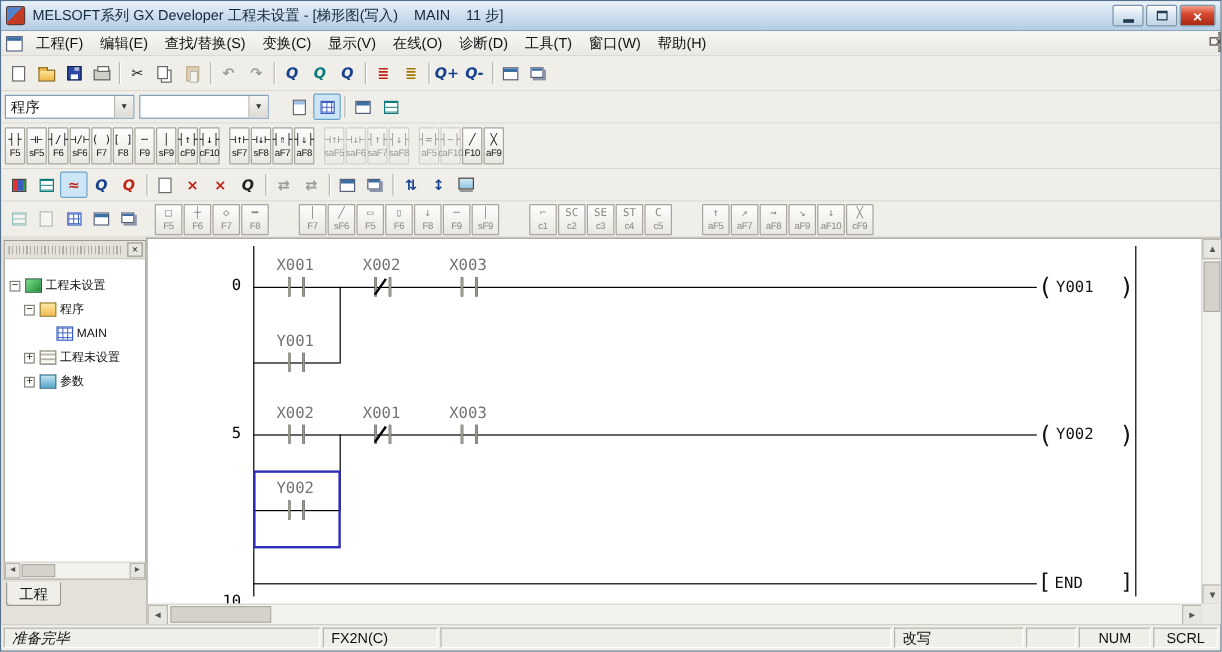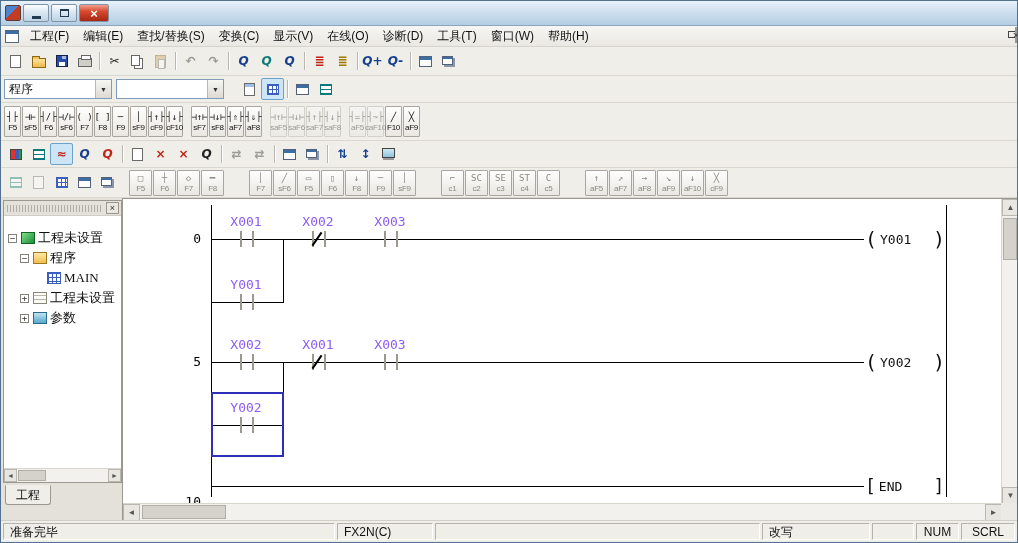--- a/index.html
+++ b/index.html
@@ -103,36 +103,36 @@
   .texp{width:9px;height:9px;flex:none;border:1px solid #848278;background:#fff;font:9px/7px "DejaVu Sans Mono",monospace;
         text-align:center;color:#333;margin-right:2px;}
   .texp:empty{visibility:hidden;}
   .tico{width:14px;height:12px;flex:none;margin:0 3px 0 2px;border:1px solid #555;}
   .ic-proj{background:linear-gradient(135deg,#7ee08a,#1d8a36);border-color:#14632a;}
   .ic-prog{background:linear-gradient(#ffe9a8,#f2bc4e);border-color:#9a7a1e;}
   .ic-ladder{background:#fff;border-color:#3a5fc0;background-image:linear-gradient(#3a5fc0 1px,transparent 1px),linear-gradient(90deg,#3a5fc0 1px,transparent 1px);background-size:4px 4px;}
   .ic-comment{background:#fdfdf8;border-color:#8a8878;background-image:linear-gradient(transparent 2px,#b8b6a8 2px,#b8b6a8 3px,transparent 3px);background-size:100% 4px;}
   .ic-param{background:linear-gradient(#bfe2f0,#5aa8cc);border-color:#2a6a8a;}
   .ic-mem{background:#ececec;border-color:#777;box-shadow:2px 2px 0 -1px #fff,2px 2px 0 0 #999;}
-  .tlab{font-size:13px;overflow:hidden;font-family:Liberation Serif, serif;}
+  .tlab{font-size:10px;overflow:hidden;}
   .psb{position:absolute;left:0;right:0;bottom:0;height:14px;background:#f2f1ed;border-top:1px solid #d8d6ce;display:flex;align-items:center;}
   .pa{width:13px;height:13px;flex:none;background:#e8e6e0;border:1px solid #b9b7ae;display:flex;align-items:center;justify-content:center;font-size:7px;color:#555;}
   .ptrack{flex:1;position:relative;height:13px;}
   .pthumb{position:absolute;left:1px;top:1px;width:28px;height:11px;background:#d4d2ca;border:1px solid #b0aea4;}
   .ptab{position:absolute;left:4px;top:287px;width:46px;height:20px;background:#efeee8;border:1px solid #9a988e;border-top-color:#efeee8;
         border-radius:0 0 3px 3px;font-size:12px;display:flex;align-items:center;justify-content:center;}
   
   .editor{position:absolute;left:121px;top:0;width:896px;height:322px;background:#fff;border-left:1px solid #9a988e;border-top:1px solid #9a988e;}
   .canvas{position:absolute;left:0;top:0;width:879px;height:305px;overflow:hidden;}
   .hl{position:absolute;height:1px;background:#000;}
   .vl{position:absolute;width:1px;background:#000;}
   .rnum{position:absolute;left:40px;width:38px;height:16px;line-height:16px;text-align:right;
         font:13px "DejaVu Sans Mono",monospace;color:#000;}
   .contact{position:absolute;width:48px;text-align:center;}
-  .clab{height:16px;line-height:16px;font:13px "DejaVu Sans Mono",monospace;color:#8b5cf6;}
+  .clab{height:16px;line-height:16px;font:13px "DejaVu Sans Mono",monospace;color:#737373;}
   .cbars{position:relative;height:18px;}
   .cb{position:absolute;top:1px;width:2px;height:16px;background:#000;}
   .cb.l{left:17px;}  .cb.r{left:29px;}
   .sl{position:absolute;left:22px;top:1px;width:2px;height:16px;background:#000;transform:rotate(35deg);}
   .coil{position:absolute;display:flex;align-items:center;height:22px;}
   .par{font:20px/22px "DejaVu Sans Mono",monospace;background:#fff;padding:0 1px;}
   .coil-lab{font:13px "DejaVu Sans Mono",monospace;padding-left:2px;}
   .parR{position:absolute;width:12px;height:22px;text-align:center;font:20px/22px "DejaVu Sans Mono",monospace;background:#fff;}
   .endins{position:absolute;display:flex;align-items:center;height:22px;font:13px "DejaVu Sans Mono",monospace;}
   .endins .par{font-size:18px;}
@@ -142,30 +142,31 @@
           align-items:center;justify-content:center;font-size:8px;color:#555;}
   .vthumb{position:absolute;left:1px;right:1px;top:19px;height:42px;background:#d4d2ca;border:1px solid #b0aea4;}
   .hsb{position:absolute;left:0;bottom:0;width:879px;height:17px;background:#f2f1ed;border-top:1px solid #d8d6ce;}
   .hthumb{position:absolute;top:1px;bottom:1px;left:19px;width:84px;background:#d4d2ca;border:1px solid #b0aea4;}
   .scorner{position:absolute;right:0;bottom:0;width:17px;height:17px;background:#eceae4;}
   
   .statusbar{position:absolute;left:0;right:0;bottom:0;height:22px;background:#efeee8;border-top:1px solid #d0cec6;
              display:flex;align-items:stretch;padding:2px 2px 2px 0;}
   .sseg{margin-left:2px;border:1px solid;border-color:#b5b3ab #fff #fff #b5b3ab;padding:0 6px;
         font-size:12px;line-height:16px;white-space:nowrap;overflow:hidden;}
-  .wa{width:332px;} .wb2{width:96px;} .wc{width:164px;} .wd{flex:1;} .we{width:108px;}
-  .wf{width:42px;} .wg{width:43px;text-align:center;} .wh{width:54px;text-align:center;}
+  .wa{width:264px;font-style:italic;} .wb2{width:96px;} .wc{width:164px;} .wd{flex:1;} .we{width:108px;}
+  .wf{width:42px;} .wg{width:60px;text-align:center;} .wh{width:54px;text-align:center;}
 </style>
 </head>
 <body>
 
 <div class="win">
 
   <div class="titlebar">
     <span class="app-ico"></span>
+    <span class="title">MELSOFT系列 GX Developer 工程未设置 - [梯形图(写入)    MAIN    11 步]</span>
     <span class="wbtns">
       <span class="wb">
           <i class="gmin"></i>
         </span>
       <span class="wb">
           <i class="gmax"></i>
         </span>
       <span class="wb close">×</span>
     </span>
   </div>

